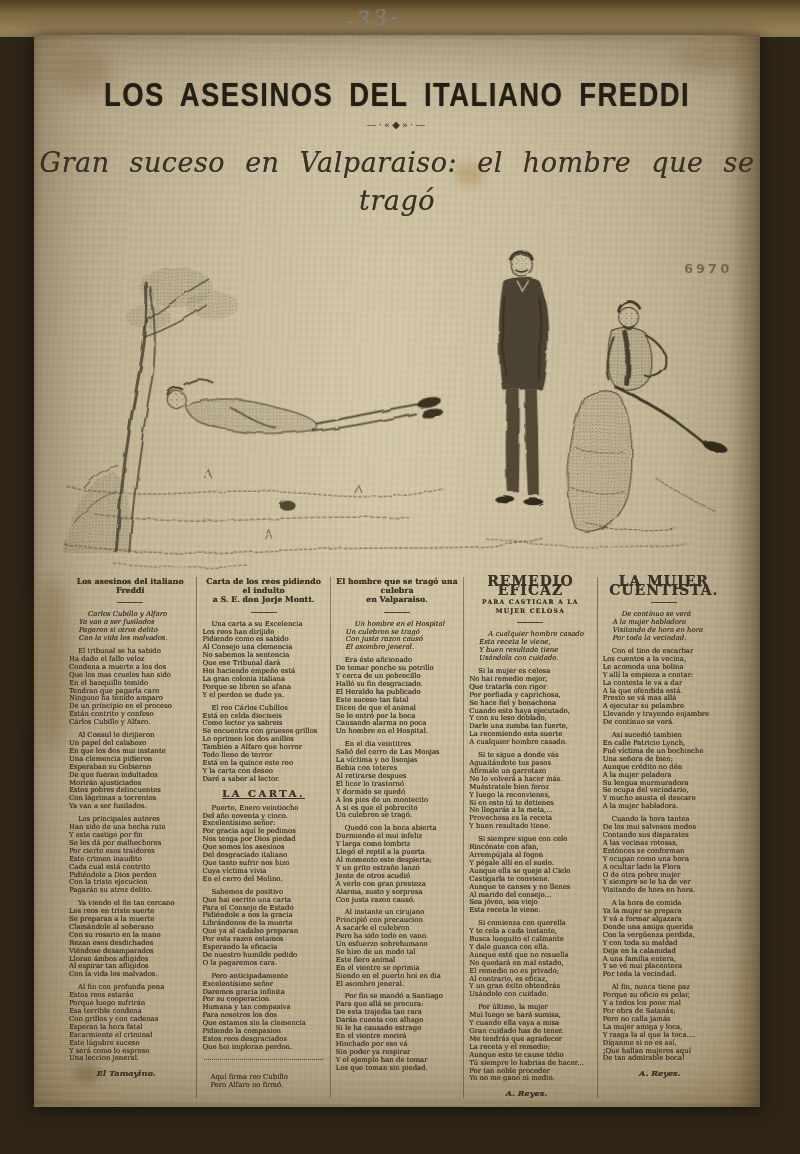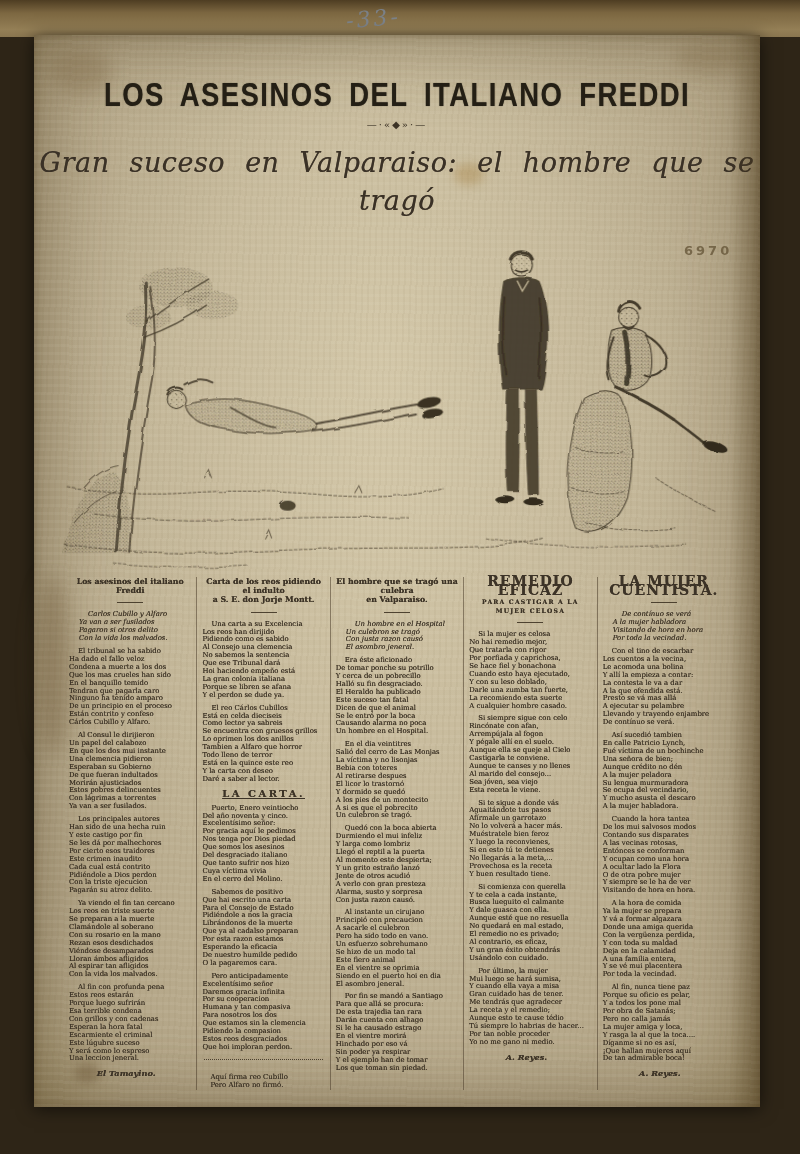--- a/index.html
+++ b/index.html
@@ -21,21 +21,21 @@
     background:linear-gradient(90deg,rgba(0,0,0,0),rgba(74,56,26,.38));}
   .stain{position:absolute;border-radius:50%;pointer-events:none;}
   .st1{left:420px;top:128px;width:30px;height:22px;background:rgba(156,113,40,.30);filter:blur(5px);}
   .st2{left:2px;top:540px;width:34px;height:180px;background:rgba(92,70,36,.30);filter:blur(10px);}
   .st3{left:40px;top:1028px;width:26px;height:20px;background:rgba(92,70,36,.35);filter:blur(5px);}
   .st4{left:18px;top:14px;width:60px;height:46px;background:rgba(104,80,44,.25);filter:blur(9px);}
   .st5{left:640px;top:8px;width:70px;height:30px;background:rgba(104,80,44,.22);filter:blur(8px);}
 
   .handnum{position:absolute;left:346px;top:6px;font-family:"DejaVu Serif",serif;font-style:italic;
     font-size:22px;letter-spacing:3px;color:#7b8695;opacity:.85;transform:rotate(-5deg);}
-  .stamp{position:absolute;left:650px;top:208px;font-family:"DejaVu Sans",sans-serif;font-weight:700;
+  .stamp{position:absolute;left:650px;top:226px;font-family:"DejaVu Sans",sans-serif;font-weight:700;
     font-size:13px;letter-spacing:3px;color:rgba(97,82,52,.75);}
 
   .masthead{position:absolute;left:0;right:0;top:44px;text-align:center;color:#272116;}
   .title{display:inline-block;font-family:"Liberation Sans",sans-serif;font-weight:700;
     font-size:28px;letter-spacing:1.5px;word-spacing:7px;transform:scale(.98,1.18);
     color:#241f15;text-shadow:0 0 1px rgba(36,31,21,.6);white-space:nowrap;}
   .ornament{margin-top:8px;font-size:10px;letter-spacing:2px;color:#3c3326;}
   .subtitle{margin-top:14px;font-style:italic;font-size:27px;line-height:38px;
     word-spacing:11px;letter-spacing:.5px;color:#39302405;color:#3a3126;text-shadow:0 0 .6px rgba(58,49,38,.7);}
 
@@ -369,57 +369,63 @@
             <div class="vline">Y el ejemplo han de tomar</div>
             <div class="vline">Los que toman sin piedad.</div>
           </div>
         </div>
         <div class="col">
           <div class="col-head caps">
             <div class="hline">REMEDIO EFICAZ</div>
             <div class="hsub">PARA CASTIGAR A LA MUJER CELOSA</div>
           </div>
           <div class="hrule"></div>
+          <div class="stanza it">
+            <div class="vline">A cualquier hombre casado</div>
+            <div class="vline">Esta receta le viene,</div>
+            <div class="vline">Y buen resultado tiene</div>
+            <div class="vline">Usándola con cuidado.</div>
+          </div>
           <div class="stanza">
             <div class="vline">Si la mujer es celosa</div>
             <div class="vline">No hai remedio mejor,</div>
             <div class="vline">Que tratarla con rigor</div>
             <div class="vline">Por porfiada y caprichosa,</div>
             <div class="vline">Se hace fiel y bonachona</div>
             <div class="vline">Cuando esto haya ejecutado,</div>
             <div class="vline">Y con su leso doblado,</div>
             <div class="vline">Darle una zumba tan fuerte,</div>
             <div class="vline">La recomiendo esta suerte</div>
             <div class="vline">A cualquier hombre casado.</div>
           </div>
           <div class="stanza">
+            <div class="vline">Si te sigue a donde vás</div>
+            <div class="vline">Aguaitándote tus pasos</div>
+            <div class="vline">Afírmale un garrotazo</div>
+            <div class="vline">No lo volverá a hacer más.</div>
+            <div class="vline">Muéstratele bien feroz</div>
+            <div class="vline">Y luego la reconvienes,</div>
+            <div class="vline">Si en esto tú te detienes</div>
+            <div class="vline">No llegarás a la meta,...</div>
+            <div class="vline">Provechosa es la receta</div>
+            <div class="vline">Y buen resultado tiene.</div>
+          </div>
+          <div class="stanza">
             <div class="vline">Si siempre sigue con celo</div>
             <div class="vline">Rincónate con afan,</div>
             <div class="vline">Arrempújala al fogon</div>
             <div class="vline">Y pégale allí en el suelo.</div>
             <div class="vline">Aunque ella se queje al Cielo</div>
             <div class="vline">Castigarla te conviene.</div>
             <div class="vline">Aunque te canses y no llenes</div>
             <div class="vline">Al marido del consejo...</div>
             <div class="vline">Sea jóven, sea viejo</div>
             <div class="vline">Esta receta le viene.</div>
           </div>
           <div class="stanza">
-            <div class="vline">Si te sigue a donde vás</div>
-            <div class="vline">Aguaitándote tus pasos</div>
-            <div class="vline">Afírmale un garrotazo</div>
-            <div class="vline">No lo volverá a hacer más.</div>
-            <div class="vline">Muéstratele bien feroz</div>
-            <div class="vline">Y luego la reconvienes,</div>
-            <div class="vline">Si en esto tú te detienes</div>
-            <div class="vline">No llegarás a la meta,...</div>
-            <div class="vline">Provechosa es la receta</div>
-            <div class="vline">Y buen resultado tiene.</div>
-          </div>
-          <div class="stanza">
             <div class="vline">Si comienza con querella</div>
             <div class="vline">Y te cela a cada instante,</div>
             <div class="vline">Busca lueguito el calmante</div>
             <div class="vline">Y dale guasca con ella.</div>
             <div class="vline">Aunque esté que no resuella</div>
             <div class="vline">No quedará en mal estado,</div>
             <div class="vline">El remedio no es privado;</div>
             <div class="vline">Al contrario, es eficaz,</div>
             <div class="vline">Y un gran éxito obtendrás</div>
             <div class="vline">Usándolo con cuidado.</div>

